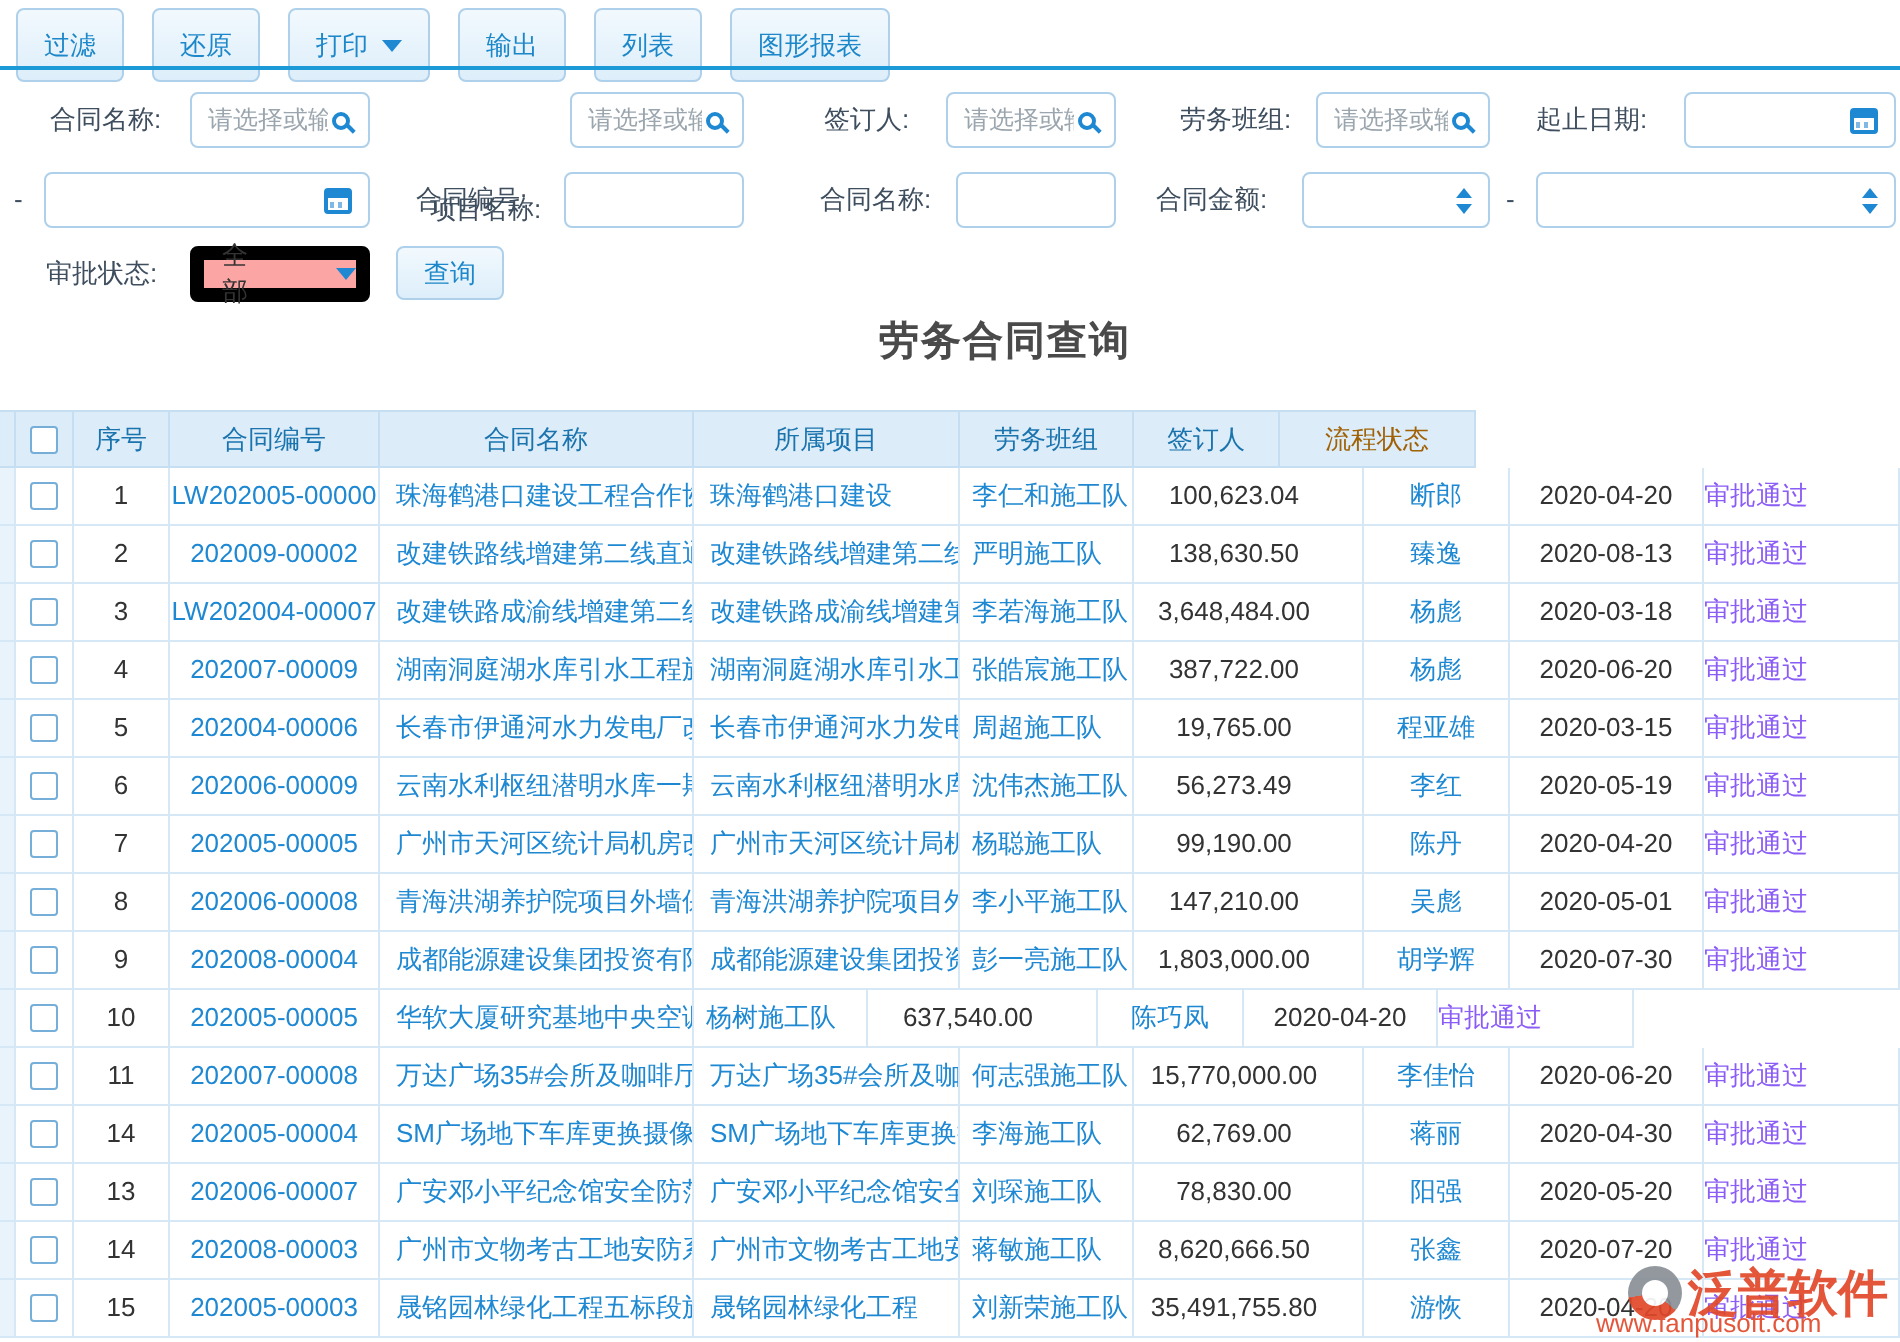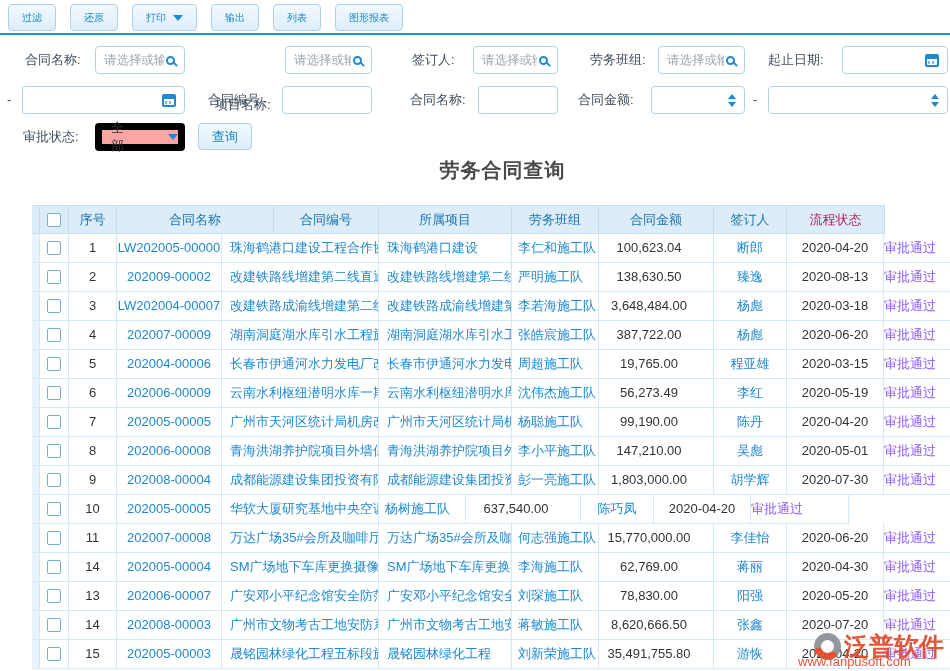--- a/index.html
+++ b/index.html
@@ -5,23 +5,23 @@
   * { margin:0; padding:0; box-sizing:border-box; }
   body { background:#fff; }
   #app {
     position:relative; width:950px; height:671px; overflow:hidden;
     background:#fff; font-family:"Liberation Sans","DejaVu Sans",sans-serif;
     font-size:13px; color:#333;
   }
   
   .toolbar { position:absolute; top:4px; left:8px; display:flex; gap:14px; }
   .tbtn {
-    height:27px; padding:0 13px; display:inline-flex; align-items:center; gap:7px;
+    height:37px; padding:0 13px; display:inline-flex; align-items:center; gap:7px;
     background:linear-gradient(#f2f9fe,#ddeefa); border:1px solid #aed0ea; border-radius:4px;
-    color:#1c87c9; font-size:10px; cursor:pointer; white-space:nowrap;
+    color:#1c87c9; font-size:13px; cursor:pointer; white-space:nowrap;
   }
   .toolbar-line { position:absolute; top:33px; left:0; width:950px; height:2px; background:#1c9ad8; }
   .caret-down { width:0; height:0; border-left:5px solid transparent; border-right:5px solid transparent; border-top:6px solid #1e88d2; }
   
   .flabel { position:absolute; color:#3e4e5e; line-height:28px; white-space:nowrap; }
   .fwrap {
     position:absolute; height:28px; border:1px solid #aed0ea; border-radius:4px;
     background:#fff; display:flex; align-items:center; overflow:hidden;
   }
   .fwrap input {
@@ -45,21 +45,21 @@
   .query-btn {
     position:absolute; height:27px; padding:0 13px; display:inline-flex; align-items:center;
     background:linear-gradient(#f2f9fe,#ddeefa); border:1px solid #aed0ea; border-radius:4px;
     color:#1c87c9; font-size:13px; cursor:pointer;
   }
   
   .page-title { position:absolute; top:157px; left:0; width:950px; text-align:center; padding-left:55px;
     font-size:20px; font-weight:bold; color:#4a4a4a; letter-spacing:1px; }
   
   .grid { position:absolute; top:205px; left:0; width:950px; }
-  .t-row { display:flex; height:29px; line-height:27px;padding-left:32px; }
+  .t-row { display:flex; height:29px; line-height:27px; }
   .c { border-right:1px solid #d6e8f6; border-bottom:1px solid #d6e8f6; overflow:hidden; white-space:nowrap; flex:0 0 auto; }
   .col-strip  { width:8px;  background:#e8f3fb; }
   .col-check  { width:29px; display:flex; align-items:center; justify-content:center; }
   .col-no     { width:48px; text-align:center; color:#333; }
   .col-code   { width:105px; text-align:center; }
   .col-name   { width:157px; padding-left:8px; }
   .col-proj   { width:133px; padding-left:8px; }
   .col-team   { width:87px; padding-left:6px; }
   .col-amt    { width:115px; text-align:center; padding-right:14px; color:#333; }
   .col-signer { width:73px; text-align:center; }
@@ -174,27 +174,26 @@
 
   <div class="page-title">劳务合同查询</div>
 
   <div class="grid">
     <div class="t-row hdr">
       <div class="c col-strip"></div>
       <div class="c col-check">
           <span class="cb"></span>
         </div>
       <div class="c col-no">序号</div>
+      <div class="c col-code">合同编号</div>
       <div class="c col-name">合同名称</div>
-      <div class="c col-code">合同编号</div>
       <div class="c col-proj">所属项目</div>
       <div class="c col-team">劳务班组</div>
-      <div class="c col-amt" style="text-align:center;padding:0;">合同金额</div>
       <div class="c col-signer">签订人</div>
-      <div class="c col-status" style="color:#be185d;">流程状态</div>
+      <div class="c col-status" style="color:#a16207;">流程状态</div>
     </div>
     <div id="table-body">
     <div class="t-row">
       <div class="c col-strip"></div>
       <div class="c col-check">
             <span class="cb"></span>
           </div>
       <div class="c col-no">1</div>
       <div class="c col-code link">LW202005-00000</div>
       <div class="c col-name link">珠海鹤港口建设工程合作协议</div>

